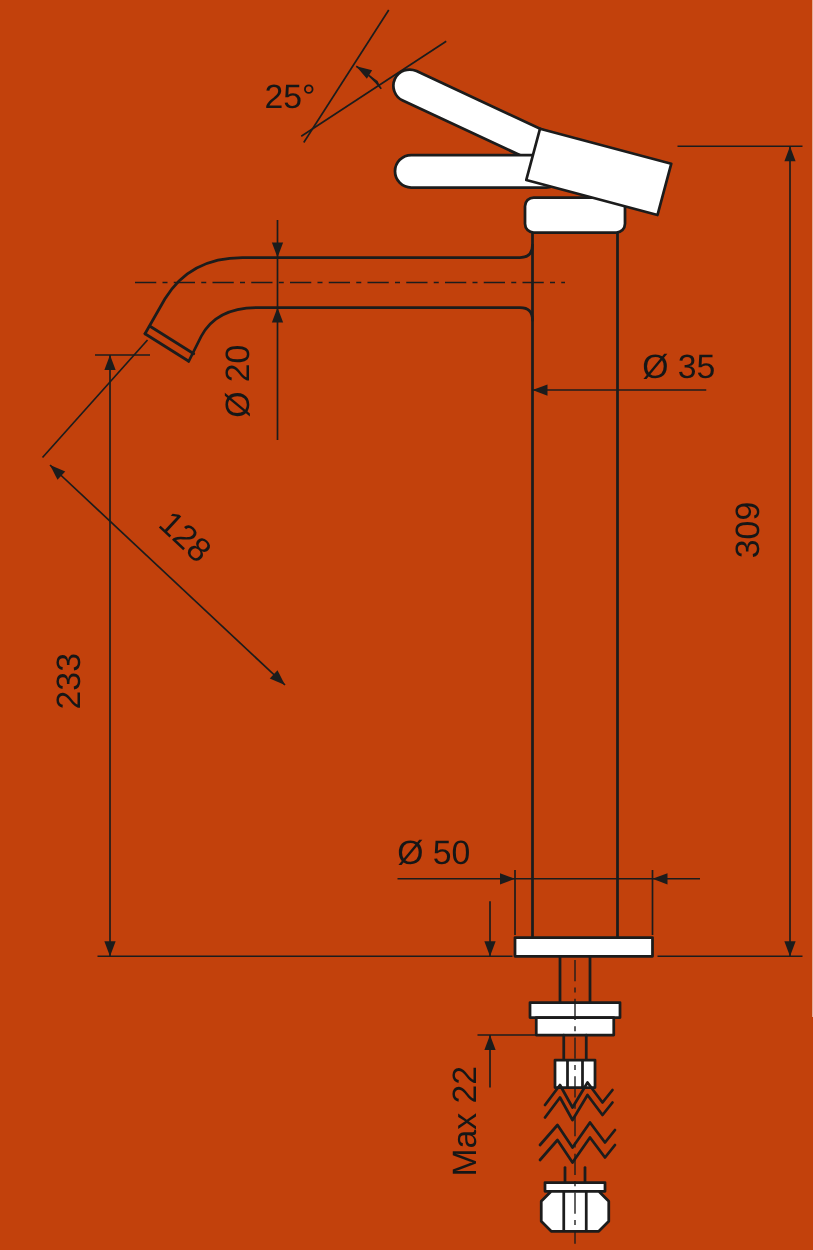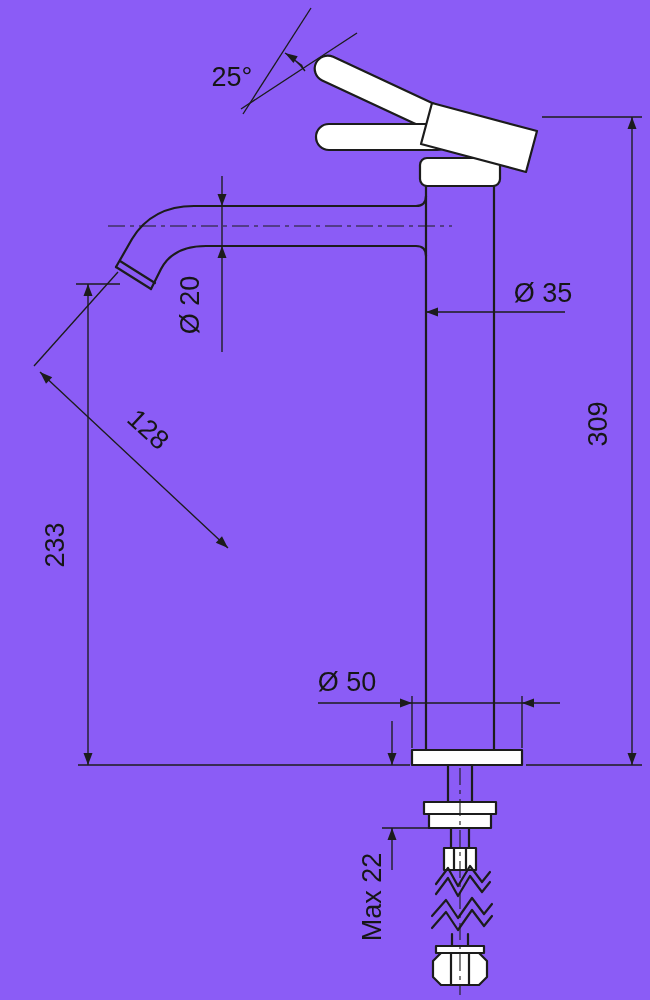--- a/index.html
+++ b/index.html
@@ -1,16 +1,16 @@
 <!DOCTYPE html>
 <html><head>
 <meta charset="utf-8">
 <style>
   html,body{margin:0;padding:0;background:#ffffff;}
-  .sheet{position:relative;width:650px;height:1000px;background:#8b5cf6;overflow:hidden;}
+  .sheet{position:relative;width:650px;height:1000px;background:#c2410c;overflow:hidden;}
   svg{display:block;}
   .part{fill:#ffffff;stroke:#1c1c1c;stroke-width:2.2;stroke-linejoin:round;stroke-linecap:round;}
   .edge{fill:none;stroke:#1c1c1c;stroke-width:2.2;stroke-linejoin:round;stroke-linecap:round;}
   .dim{fill:none;stroke:#1c1c1c;stroke-width:1.35;stroke-linecap:butt;}
   .cl{fill:none;stroke:#1c1c1c;stroke-width:1.1;stroke-dasharray:17 5 4 5;}
   .arrow{fill:#1c1c1c;stroke:none;}
   text{font-family:"Liberation Sans","DejaVu Sans",sans-serif;font-size:27px;fill:#161616;}
 </style>
 </head>
 <body>

